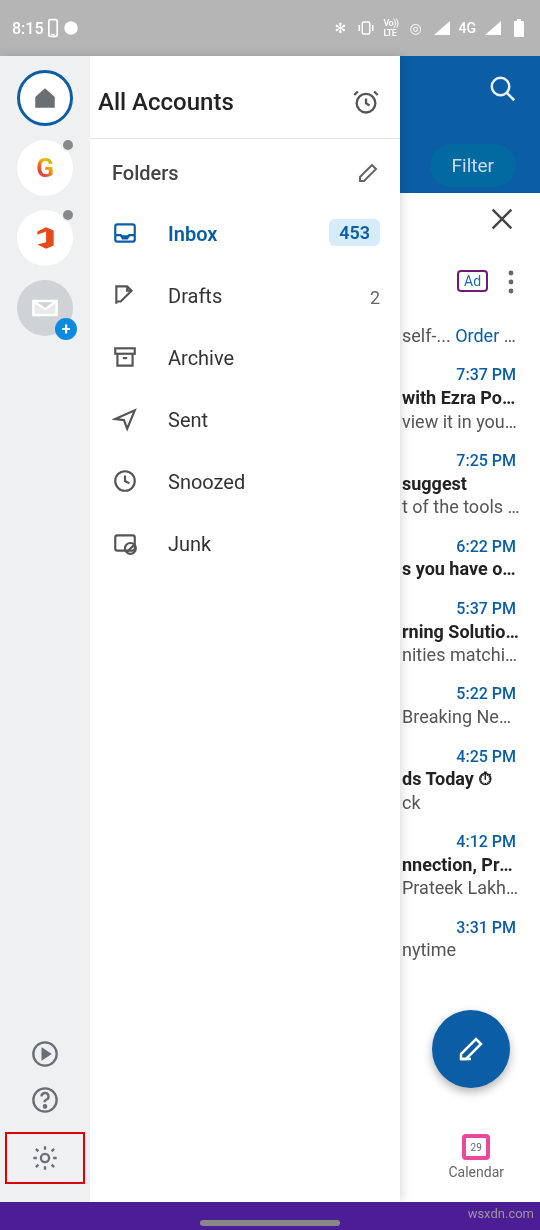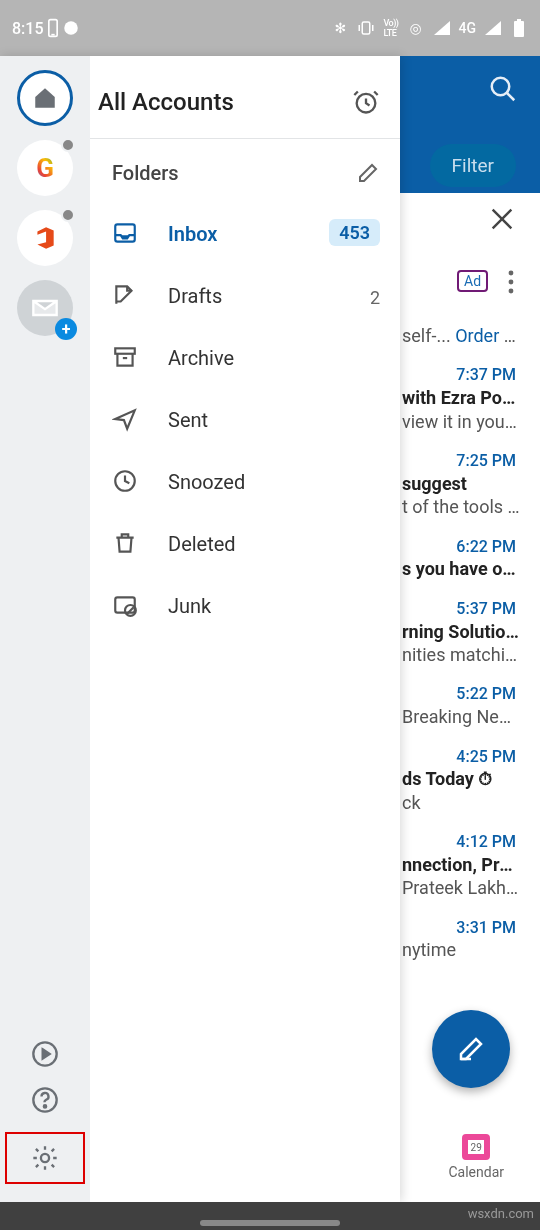--- a/index.html
+++ b/index.html
@@ -45,24 +45,24 @@
   .mail-row { padding:4px 2px 14px 2px; line-height:1.3; }
   .mail-time { text-align:right; color:#0b5ea6; font-size:16px; font-weight:500; padding-right:6px;}
   .mail-sub { font-weight:700; white-space:nowrap; overflow:hidden; text-overflow:ellipsis;}
   .mail-prev { color:#555; white-space:nowrap; overflow:hidden; text-overflow:ellipsis;}
   .ord { color:#0b5ea6;}
   .fab { position:absolute; right:30px; bottom:142px; width:78px; height:78px;
     border-radius:50%; background:#0b5ea6; color:#fff;
     display:flex; align-items:center; justify-content:center;
     box-shadow:0 4px 10px rgba(0,0,0,.3);}
   .cal-btn { position:absolute; right:36px; bottom:50px; color:#666; text-align:center; font-size:14px;}
-  .cal-btn .box { width:28px;height:26px;border:6px solid #ec4899;border-radius:4px;margin:0 auto 4px;
+  .cal-btn .box { width:28px;height:26px;border:4px solid #ec4899;border-radius:4px;margin:0 auto 4px;
     display:flex;align-items:center;justify-content:center; font-size:10px;}
   .footer { position:absolute; left:0; right:0; bottom:0; height:28px;
-    color:#999; font-size:13px; text-align:right; padding:4px 6px; background:#404040;}
+    color:#999; font-size:13px; text-align:right; padding:4px 6px; background:#4c1d95;}
   .home-ind { position:absolute; left:50%; transform:translateX(-50%); bottom:4px;
     width:140px; height:6px; background:#888; border-radius:3px;}
 
   
   .drawer {
     position:absolute; top:56px; left:0; width:400px; bottom:28px;
     background:#fff; display:flex; box-shadow: 2px 0 10px rgba(0,0,0,.15);
   }
   .rail {
     width:90px; background:#eef0f2; display:flex; flex-direction:column;
@@ -350,28 +350,20 @@
       <div class="folder">
         <span class="ficon">
           <svg width="26" height="26" viewBox="0 0 24 24" stroke="#555" stroke-width="2" fill="none">
               <circle cx="12" cy="12" r="9"></circle>
               <path d="M12 7v5l4 2"></path>
             </svg>
         </span>
         <span class="flabel">Snoozed</span>
       </div>
 
-      <div class="folder">
-        <span class="ficon">
-          <svg width="26" height="26" viewBox="0 0 24 24" stroke="#555" stroke-width="2" fill="none">
-              <path d="M4 7h16M9 7V4h6v3M6 7l1 13h10l1-13"></path>
-            </svg>
-        </span>
-        <span class="flabel">Deleted</span>
-      </div>
 
       <div class="folder">
         <span class="ficon">
           <svg width="26" height="26" viewBox="0 0 24 24" stroke="#555" stroke-width="2" fill="none">
               <rect x="3" y="5" width="18" height="14" rx="2"></rect>
               <circle cx="17" cy="17" r="5"></circle>
               <line x1="14" y1="20" x2="20" y2="14"></line>
             </svg>
         </span>
         <span class="flabel">Junk</span>

